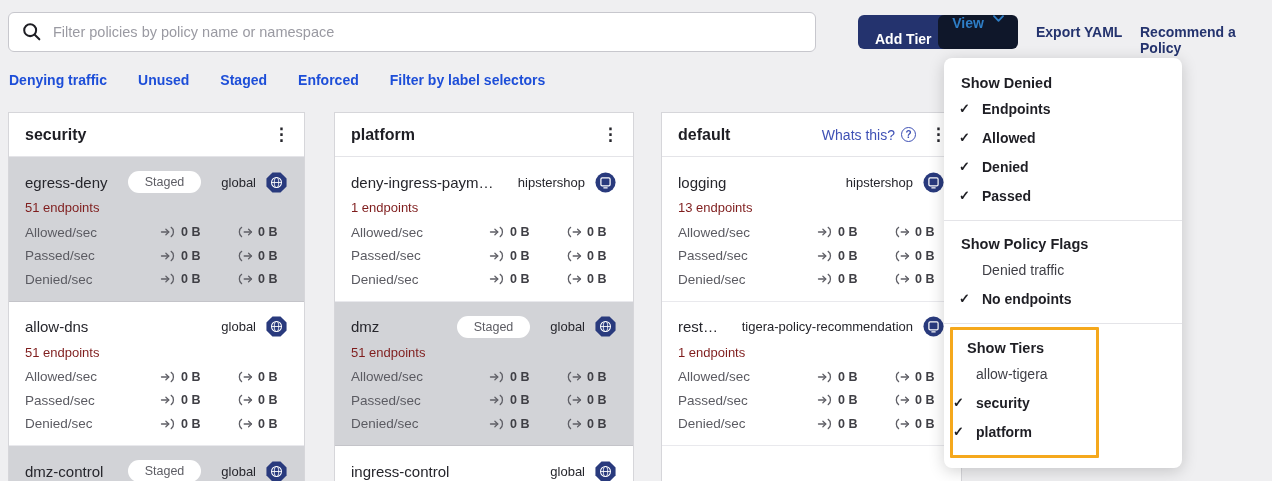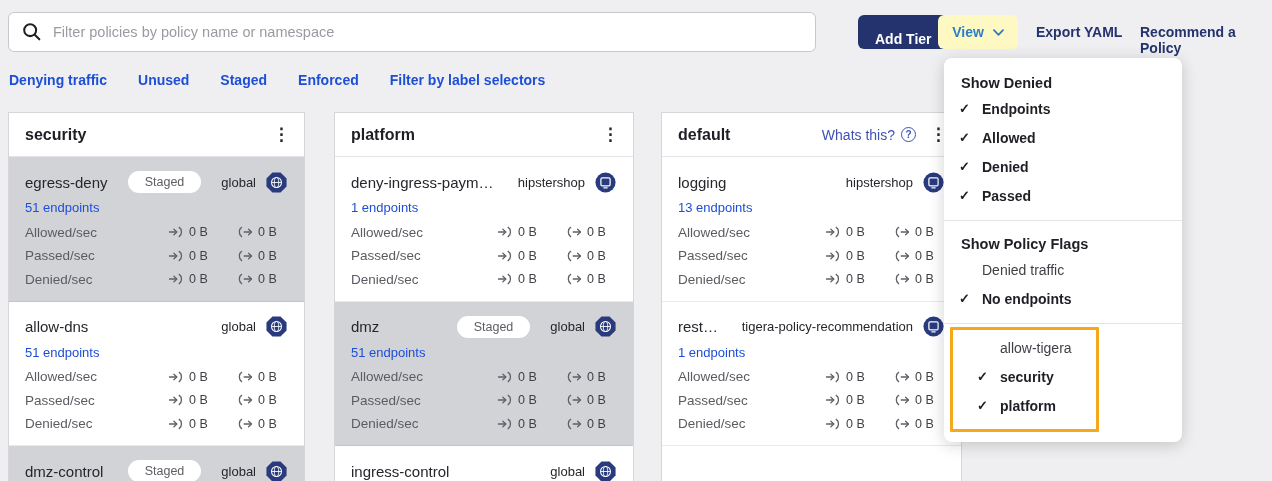--- a/index.html
+++ b/index.html
@@ -19,23 +19,23 @@
   }
   .search-wrap input::placeholder { color: #9a9aa2; }
   .search-icon { position: absolute; left: 13px; top: 9px; width: 22px; height: 22px; }
   .btn-add {
     position: absolute; left: 858px; top: 15px; height: 34px; padding: 16px 17px;
     background: #24336e; color: #fff; border: none; border-radius: 6px;
     font-size: 14px; font-weight: 600; font-family: "Liberation Sans", sans-serif; cursor: pointer;
   }
   .btn-view {
     position: absolute; left: 938px; top: 15px; height: 34px; width: 80px;
-    background: #fef9c3; color: #2e7ec6; border: none; border-radius: 6px;
+    background: #0f172a; color: #2e7ec6; border: none; border-radius: 6px;
     font-size: 14px; font-weight: 600; font-family: "Liberation Sans", sans-serif;
-    display: flex; align-items: center; justify-content: center; gap: 9px; cursor: pointer;
+    display: flex; justify-content: center; gap: 9px; cursor: pointer;
   }
   .top-link {
     position: absolute; top: 24px; font-size: 14px; font-weight: 600;
     color: #24336e; text-decoration: none; cursor: pointer;
   }
   .link-export { left: 1036px; }
   .link-recommend { left: 1140px; }
   
   .filters { position: absolute; left: 9px; top: 72px; display: flex; gap: 31px; }
   .filters a { font-size: 14px; font-weight: 600; color: #1d4ed8; text-decoration: none; cursor: pointer; white-space: nowrap; }
@@ -68,45 +68,45 @@
   .card-name {
     flex: 1 1 auto; min-width: 0; font-size: 15px; font-weight: 500; color: #26262c;
     white-space: nowrap; overflow: hidden; text-overflow: ellipsis;
   }
   .pill {
     flex: 0 0 auto; margin-left: 10px; background: #fff; color: #5d5d64;
     font-size: 12.5px; padding: 4px 17px; border-radius: 14px; white-space: nowrap;
   }
   .scope { flex: 0 0 auto; margin-left: 20px; font-size: 13px; font-weight: 500; color: #26262c; white-space: nowrap; }
   .pol-icon { flex: 0 0 auto; margin-left: 9px; width: 23px; height: 23px; display: inline-flex; }
-  .endpoints { display: inline-block; margin-top: 6px; font-size: 13px; color: #1d4ed8; text-decoration: none; cursor: pointer; }
+  .endpoints { display: inline-block; margin-top: 6px; font-size: 13px; color: #7f1d1d; text-decoration: none; cursor: pointer; }
   .stat-row { display: flex; align-items: center; margin-top: 8.5px; }
   .stat-label { flex: 1; font-size: 13.5px; color: #5b5b62; }
-  .stat-vals { display: flex; gap: 18px; }
+  .stat-vals { display: flex; gap: 26px; font-weight: bold; }
   .sv { display: inline-flex; align-items: center; gap: 5px; font-size: 12.5px; color: #3f3f45; min-width: 51px; }
   .sv svg { flex: 0 0 auto; }
   
   .view-menu {
     position: absolute; left: 944px; top: 58px; width: 238px; z-index: 10;
     background: #fff; border-radius: 8px; box-shadow: 0 3px 16px rgba(0,0,0,.18);
     padding: 2px 0 6px;
   }
   .menu-section { padding: 8px 0 10px; }
   .menu-section:not(:last-of-type) { border-bottom: 1px solid #e4e4e8; }
   .menu-heading { font-size: 14.5px; font-weight: 700; color: #1e1e24; padding: 7px 0 3px 17px; }
   .menu-item { height: 29px; display: flex; align-items: center; padding-left: 15px; cursor: pointer; }
   .check-cell { width: 23px; flex: 0 0 23px; font-size: 13px; font-weight: 700; color: #1f1f24; }
   .mi-label { font-size: 14px; font-weight: 400; color: #3f3f46; }
   .mi-label.checked { font-weight: 700; color: #1e1e24; }
   .menu-section.highlighted {
     border: 3px solid #f5a81c; width: 149px; margin: 3px 0 4px 6px;
     padding: 3px 0 9px; border-radius: 1px;
   }
   .menu-section.highlighted .menu-heading { padding-left: 14px; }
-  .menu-section.highlighted .menu-item { padding-left: 24px; }
+  .menu-section.highlighted .menu-item { padding-left: 0; }
 </style>
 </head>
 <body>
 
 <div class="search-wrap">
   <svg class="search-icon" viewBox="0 0 24 24" fill="none" stroke="#1e1e24" stroke-width="2.2" stroke-linecap="round">
     <circle cx="10" cy="10" r="6.5"></circle>
       <line x1="15" y1="15" x2="20" y2="20"></line>
   </svg>
   <input type="text" placeholder="Filter policies by policy name or namespace" style="">
@@ -778,20 +778,21 @@
           <div class="menu-item">
             <span class="check-cell">
               <span>✓</span>
             </span>
             <span class="mi-label checked">No endpoints</span>
           </div>
         </div>
     </div>
 
     <div class="menu-section highlighted">
+      <div class="menu-heading">Show Tiers</div>
       <div>
 
           <div class="menu-item">
             <span class="check-cell">
               
             </span>
             <span class="mi-label">allow-tigera</span>
           </div>
 
           <div class="menu-item">

